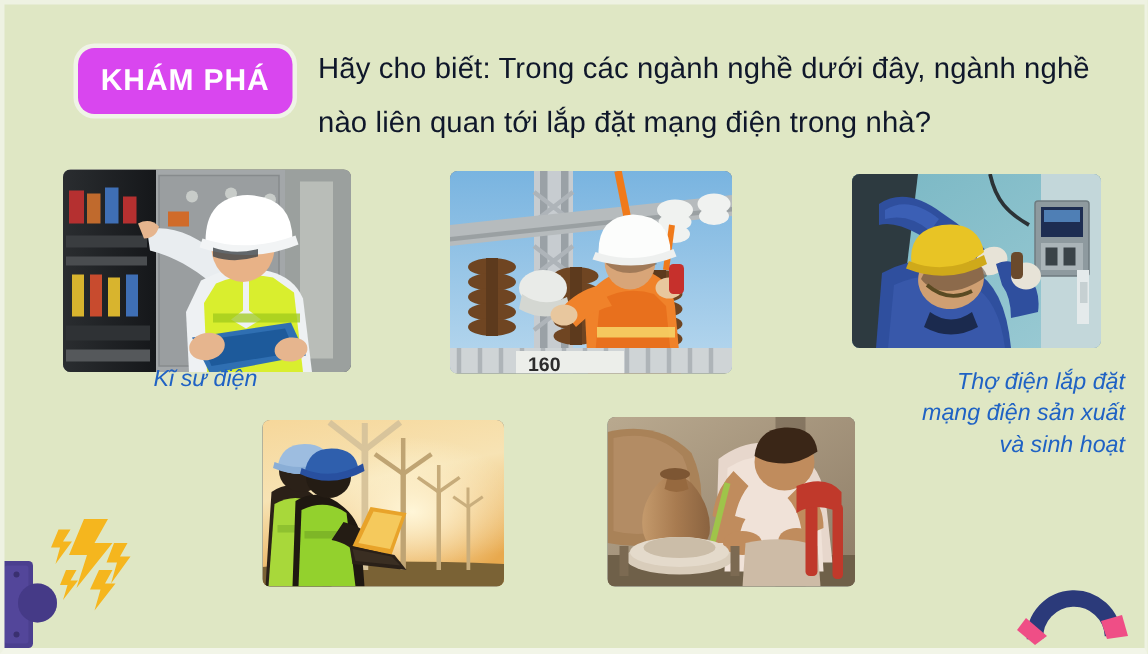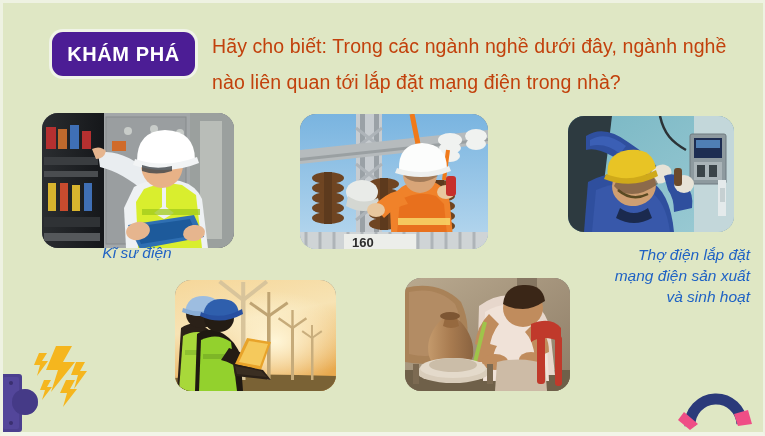--- a/index.html
+++ b/index.html
@@ -24,46 +24,46 @@
     border-bottom: 4px solid #f2f5e8;
     pointer-events: none;
     z-index: 40;
   }
 
   
   #badge {
     position: absolute;
     left: 52px; top: 32px;
     width: 143px; height: 44px;
-    background: #4c1d95;
+    background: #d946ef;
     border-radius: 11px;
     box-shadow: 0 0 0 3px #f0f3e7;
     display: flex; align-items: center; justify-content: center;
   }
   #badge span {
     color: #ffffff;
     font-size: 20px;
     font-weight: bold;
     letter-spacing: .6px;
     white-space: nowrap;
   }
   #question {
     position: absolute;
     left: 212px; top: 28px;
     width: 536px;
-    color: #c2410c;
+    color: #0f172a;
     font-size: 19.5px;
     line-height: 36px;
     letter-spacing: .1px;
   }
 
   
   .photo {
     position: absolute;
-    border-radius: 16px;
+    border-radius: 5px;
     overflow: hidden;
     background: #737373;
   }
   .photo svg { display: block; width: 100%; height: 100%; }
 
   
   .caption {
     position: absolute;
     color: #1f62c4;
     font-style: italic;

